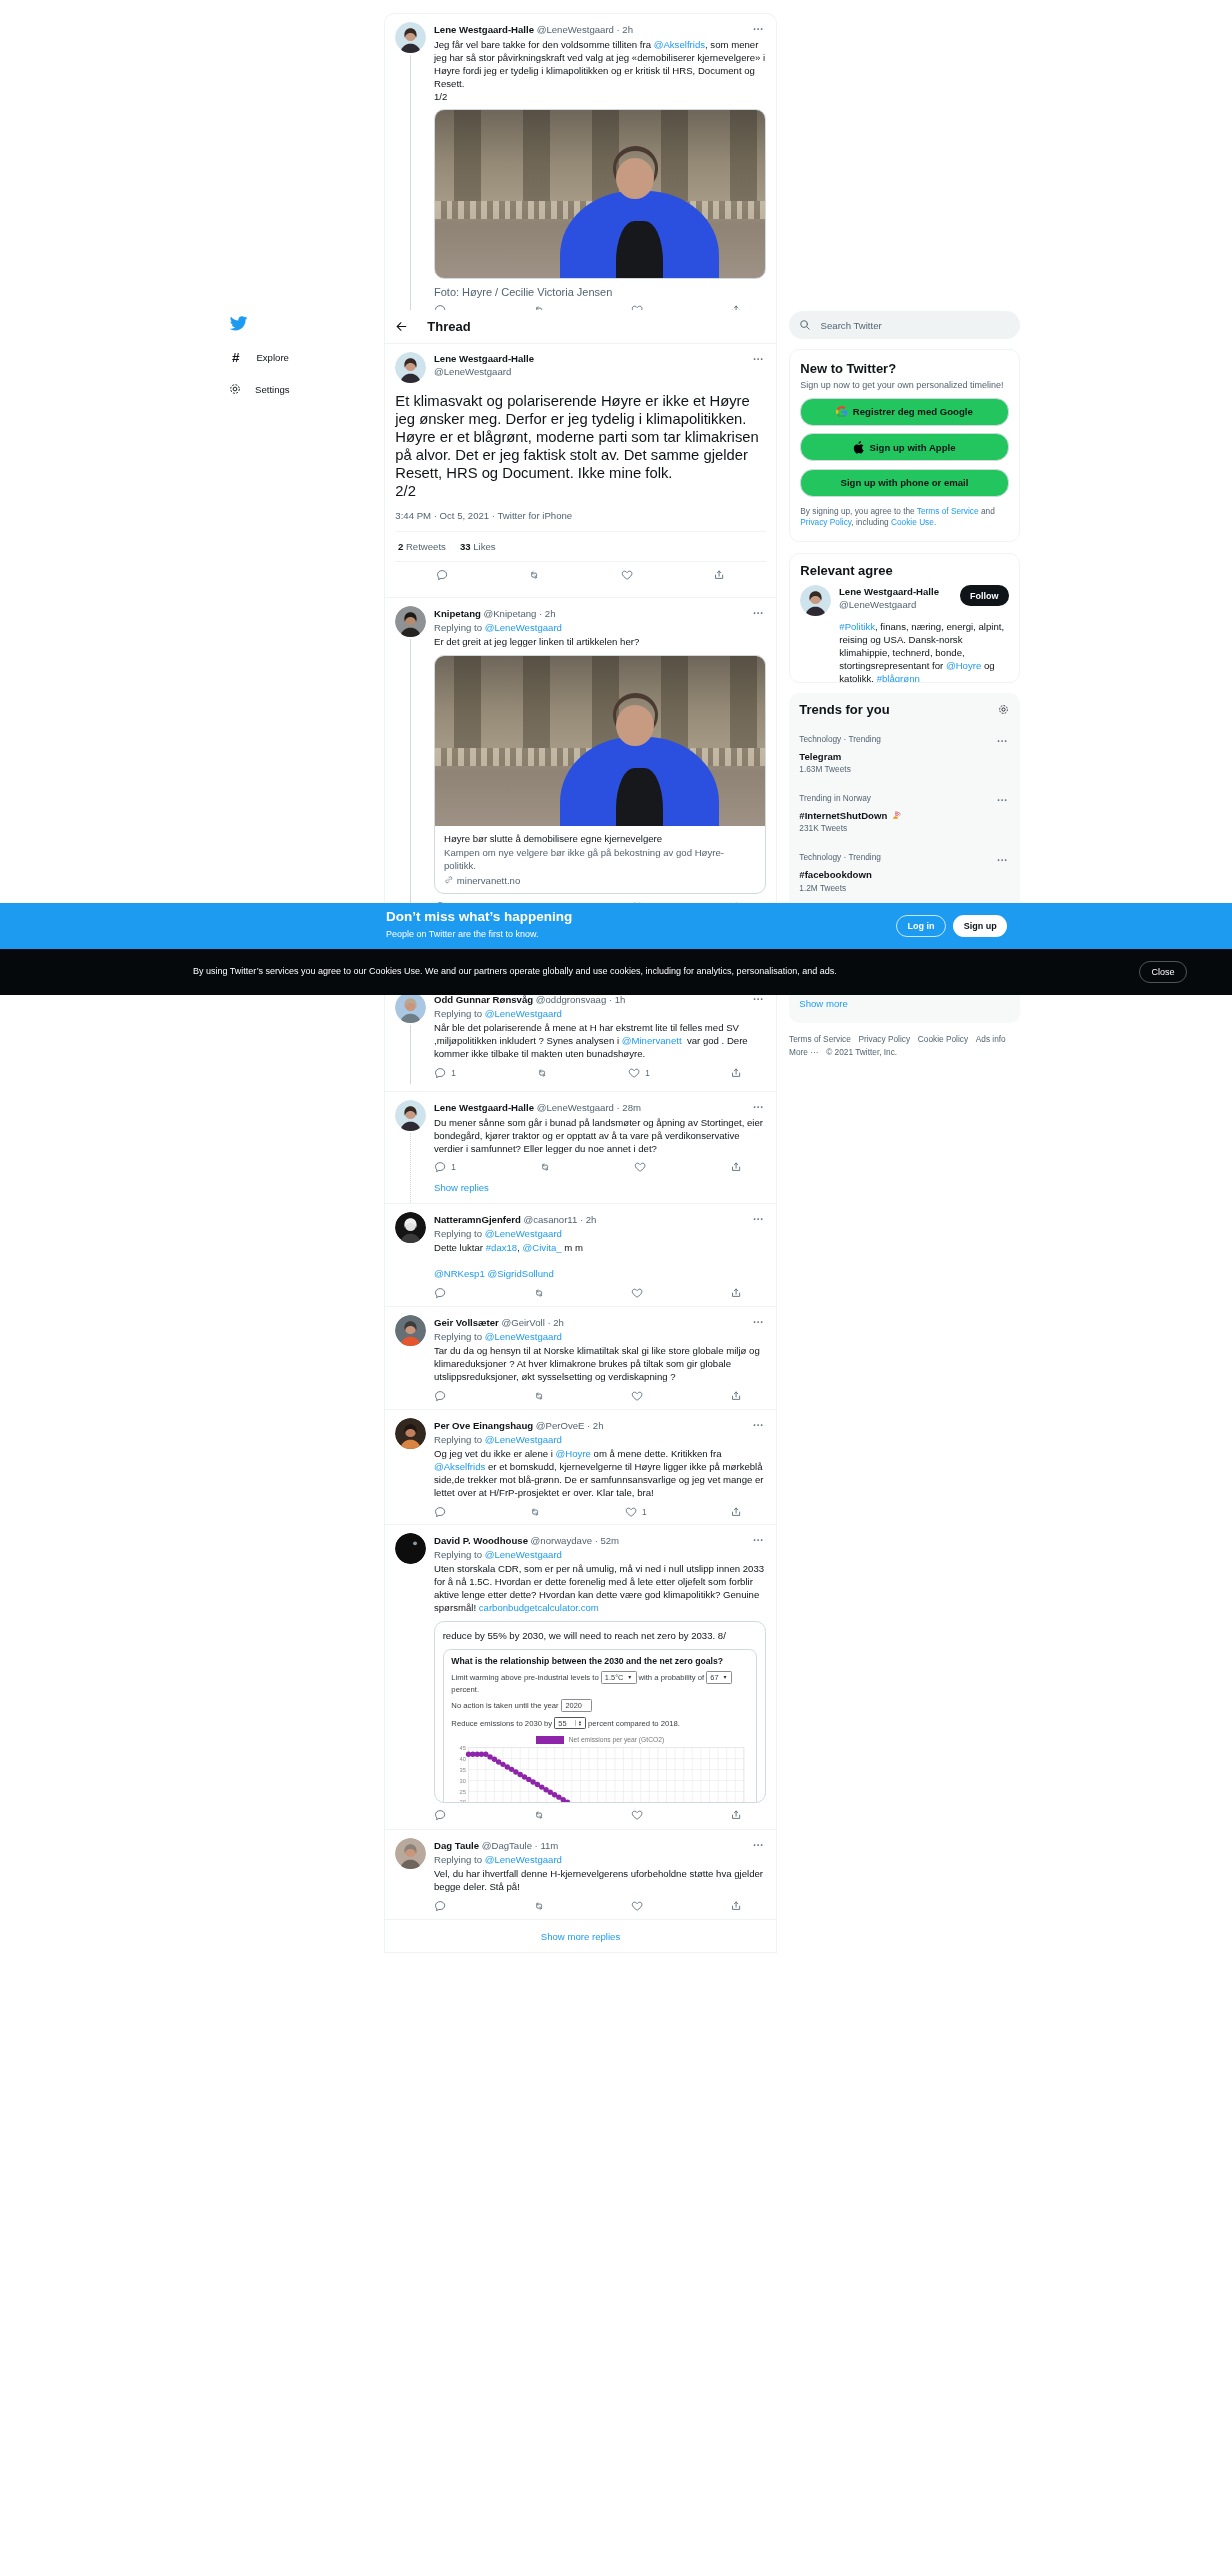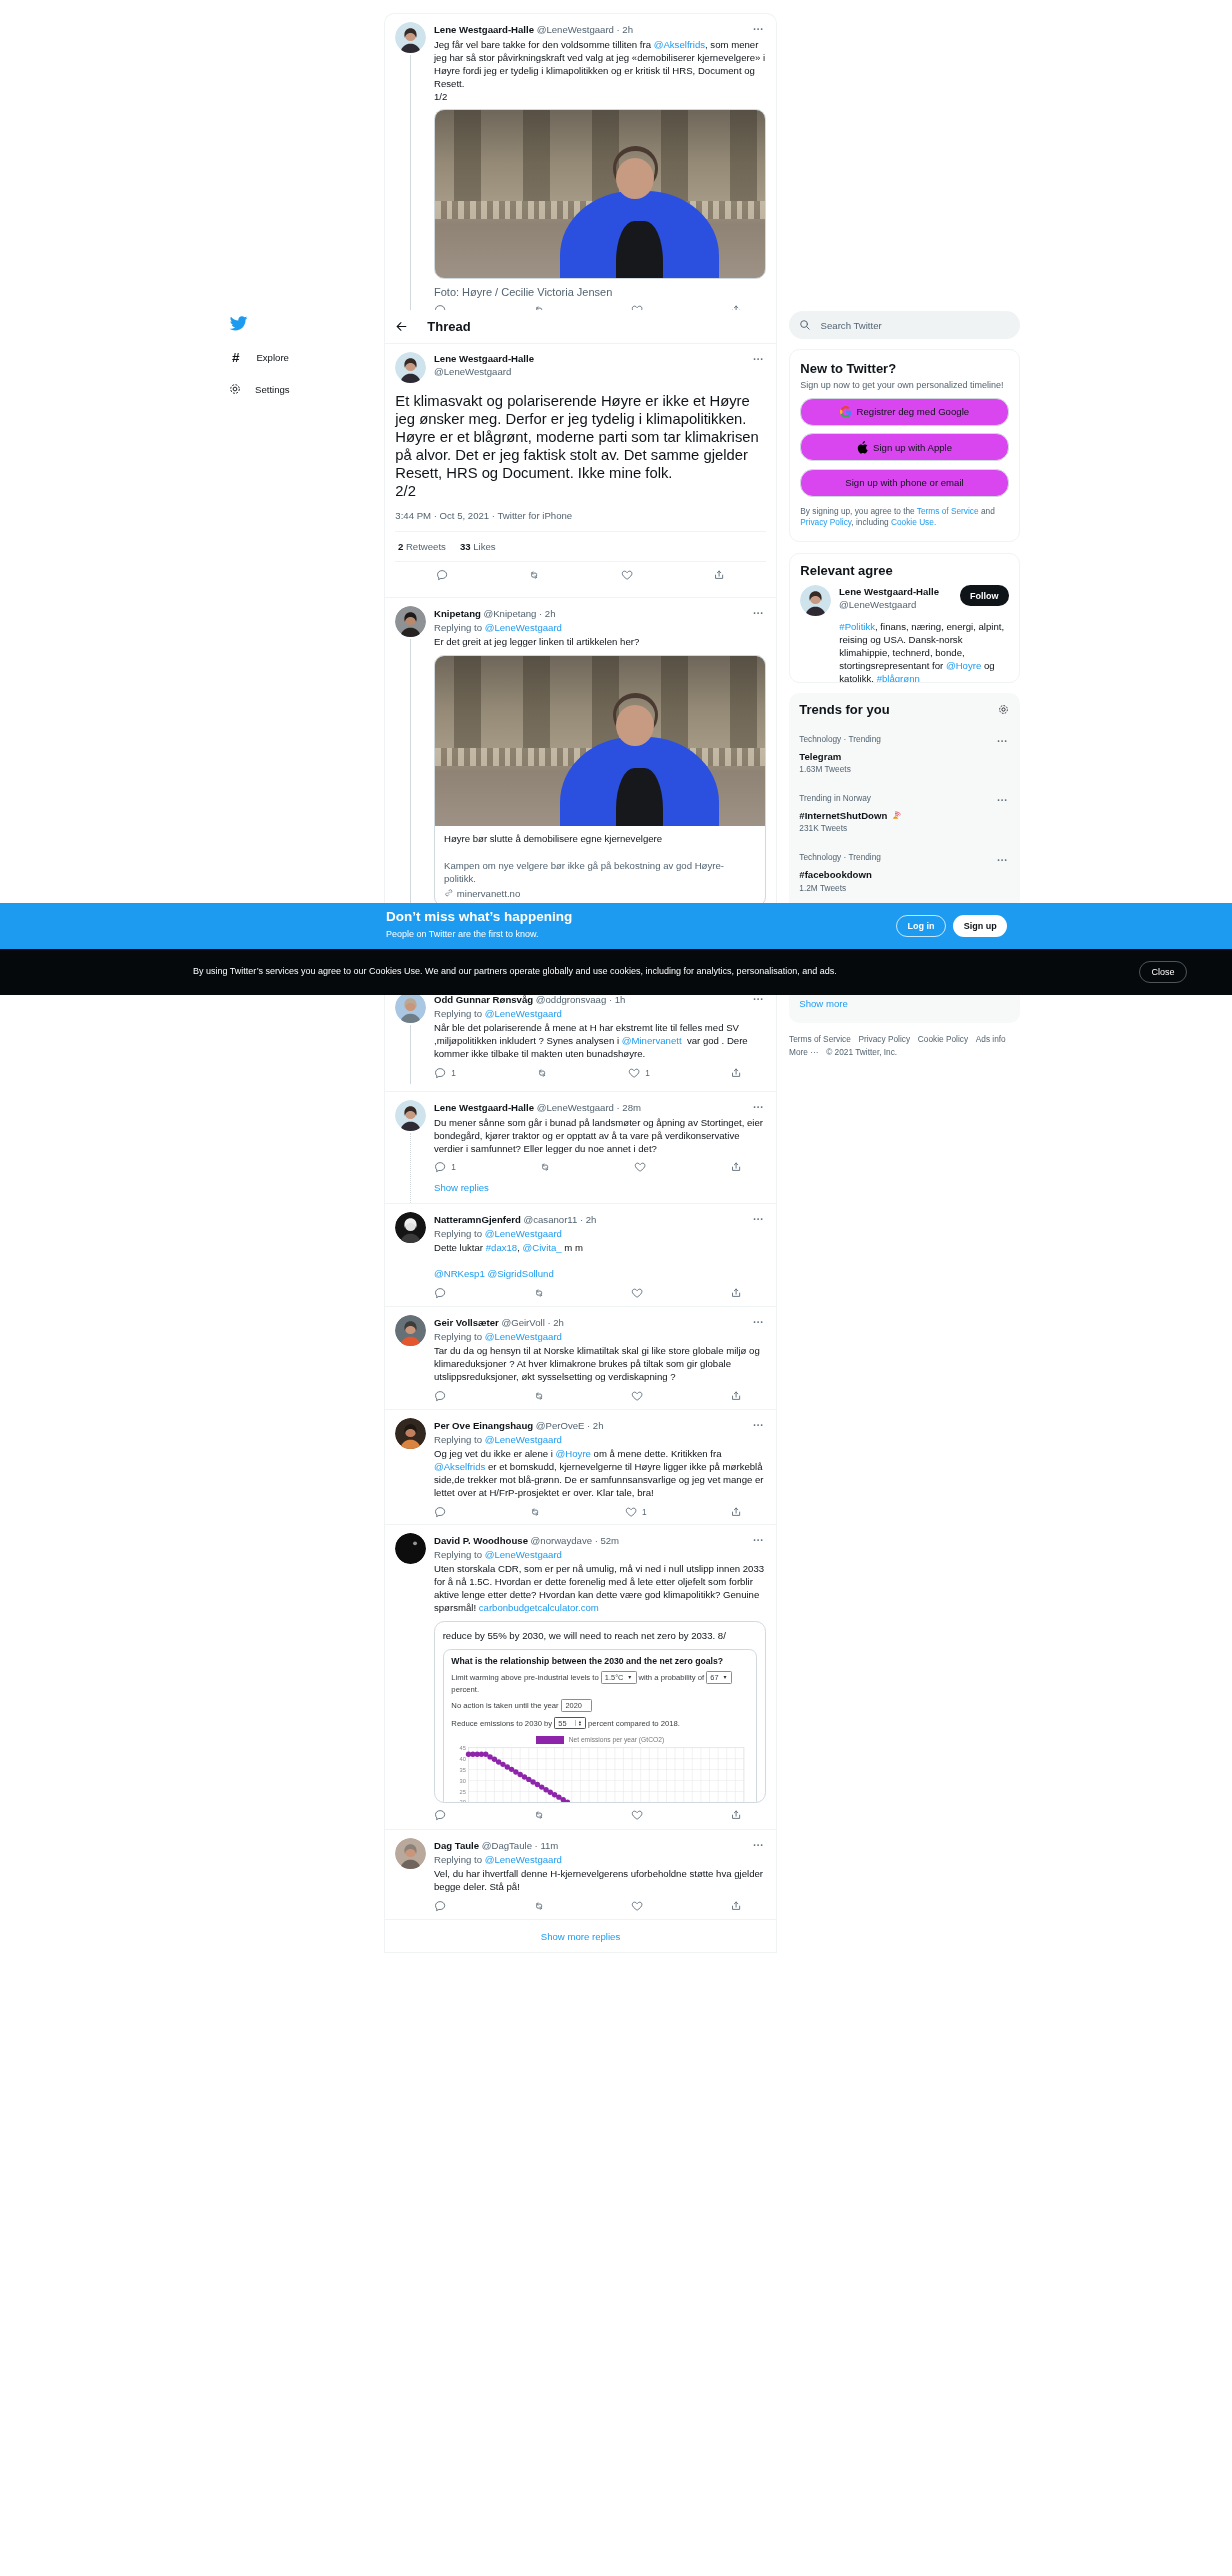--- a/index.html
+++ b/index.html
@@ -56,21 +56,21 @@
     border-radius:40% 40% 0 0/60% 60% 0 0;}
   .photo .p-head{position:absolute;right:33.5%;bottom:47%;width:11.5%;aspect-ratio:.92;background:#c79a82;border-radius:50%;}
   .photo .p-hair{position:absolute;right:32.5%;bottom:52%;width:13.5%;aspect-ratio:1;background:transparent;
     border-radius:50%;border-top:5.8px solid #4a3a31;border-left:3.9px solid #4a3a31;border-right:3.9px solid #4a3a31;box-sizing:border-box;}
   .photo-tall{height:168px;border-radius:10.3px;border:0.6px solid #cfd9de;margin-top:6.4px;}
   .photo-caption{font-size:11px;color:#536471;margin-top:6.4px;}
   .link-card{border:0.6px solid #cfd9de;border-radius:10px;overflow:hidden;margin-top:6.4px;cursor:pointer;}
   .photo-card{height:170px;}
   .card-body{padding:6.4px 9px 7.7px 9px;}
   .card-title{font-size:9.6px;line-height:13px;}
-  .card-desc{font-size:9.6px;line-height:13px;color:#536471;margin-top:14px;}
+  .card-desc{font-size:9.6px;line-height:13px;color:#536471;margin-top:1px;}
   .card-domain{font-size:9.6px;color:#536471;margin-top:2.6px;display:flex;align-items:center;gap:3.2px;}
 
   .quote-card{border:0.6px solid #cfd9de;border-radius:10.3px;overflow:hidden;margin-top:6.4px;height:182px;box-sizing:border-box;padding:7.7px;}
   .q-text{font-size:9.6px;line-height:13px;}
   .embed{margin-top:6.4px;border:0.6px solid #cfd9de;border-radius:7.7px;overflow:hidden;height:163px;box-sizing:border-box;
     padding:6.4px 7.7px;background:#fff;}
   .embed h4{margin:0 0 5.1px 0;font-size:8.7px;}
   .c-row{font-size:7.7px;color:#3c4043;margin:4.5px 0;display:flex;align-items:center;flex-wrap:wrap;gap:1.9px;}
   .ctrl{border:0.6px solid #8a8d91;border-radius:1.3px;padding:0.6px 3.2px;font-size:7.4px;background:#fff;display:inline-flex;align-items:center;gap:3.9px;}
   .ctrl .car{font-size:5.1px;color:#333;}
@@ -98,22 +98,22 @@
 
   
   #right-col{position:absolute;left:789px;top:311px;width:231px;}
   #search-pill{height:28px;border-radius:14px;background:#eff3f4;display:flex;align-items:center;gap:7.7px;padding:0 10.3px;box-sizing:border-box;}
   #search-pill input{border:none;background:transparent;outline:none;font-size:9.6px;color:#0f1419;width:100%;font-family:inherit;}
   #search-pill input::placeholder{color:#536471;}
   .side-card{border-radius:10.3px;margin-top:10.3px;box-sizing:border-box;overflow:hidden;}
   #signup-card{border:0.6px solid #eff3f4;background:#fff;padding:9px 10.3px;height:193px;}
   #signup-card h2{margin:1.3px 0 0 0;font-size:13px;line-height:15.4px;font-weight:800;}
   #signup-card .sub{font-size:9px;color:#536471;margin-top:3.9px;}
-  .pill-btn{height:26px;border:0.6px solid #cfd9de;border-radius:13px;background:#d946ef;display:flex;align-items:center;justify-content:center;
-    gap:5.1px;font-size:9.6px;font-weight:normal;margin-top:7.7px;cursor:pointer;}
+  .pill-btn{height:26px;border:0.6px solid #cfd9de;border-radius:13px;background:#22c55e;display:flex;align-items:center;justify-content:center;
+    gap:5.1px;font-size:9.6px;font-weight:bold;margin-top:7.7px;cursor:pointer;}
   #signup-card .fine{font-size:8.3px;line-height:11px;color:#536471;margin-top:9px;}
   #relevant-card{border:0.6px solid #eff3f4;background:#fff;padding:9px 10.3px;height:130px;}
   #relevant-card h2,#trends-card h2{margin:0;font-size:13px;font-weight:800;}
   .rp-row{display:flex;gap:7.7px;margin-top:7.7px;}
   .rp-names{flex:1;font-size:9.6px;line-height:13px;min-width:0;}
   .follow-btn{background:#0f1419;color:#fff;border:none;border-radius:10.3px;height:20.5px;padding:0 10.3px;font-size:9px;font-weight:bold;cursor:pointer;}
   .rp-bio{font-size:9.6px;line-height:13px;margin-top:3.9px;margin-left:39px;}
   #trends-card{background:#f7f9f9;padding:9px 10.3px;height:330px;position:relative;}
   #trends-card .th-row{display:flex;align-items:center;justify-content:space-between;margin-bottom:16.7px;}
   .trend{margin-bottom:18px;position:relative;}

